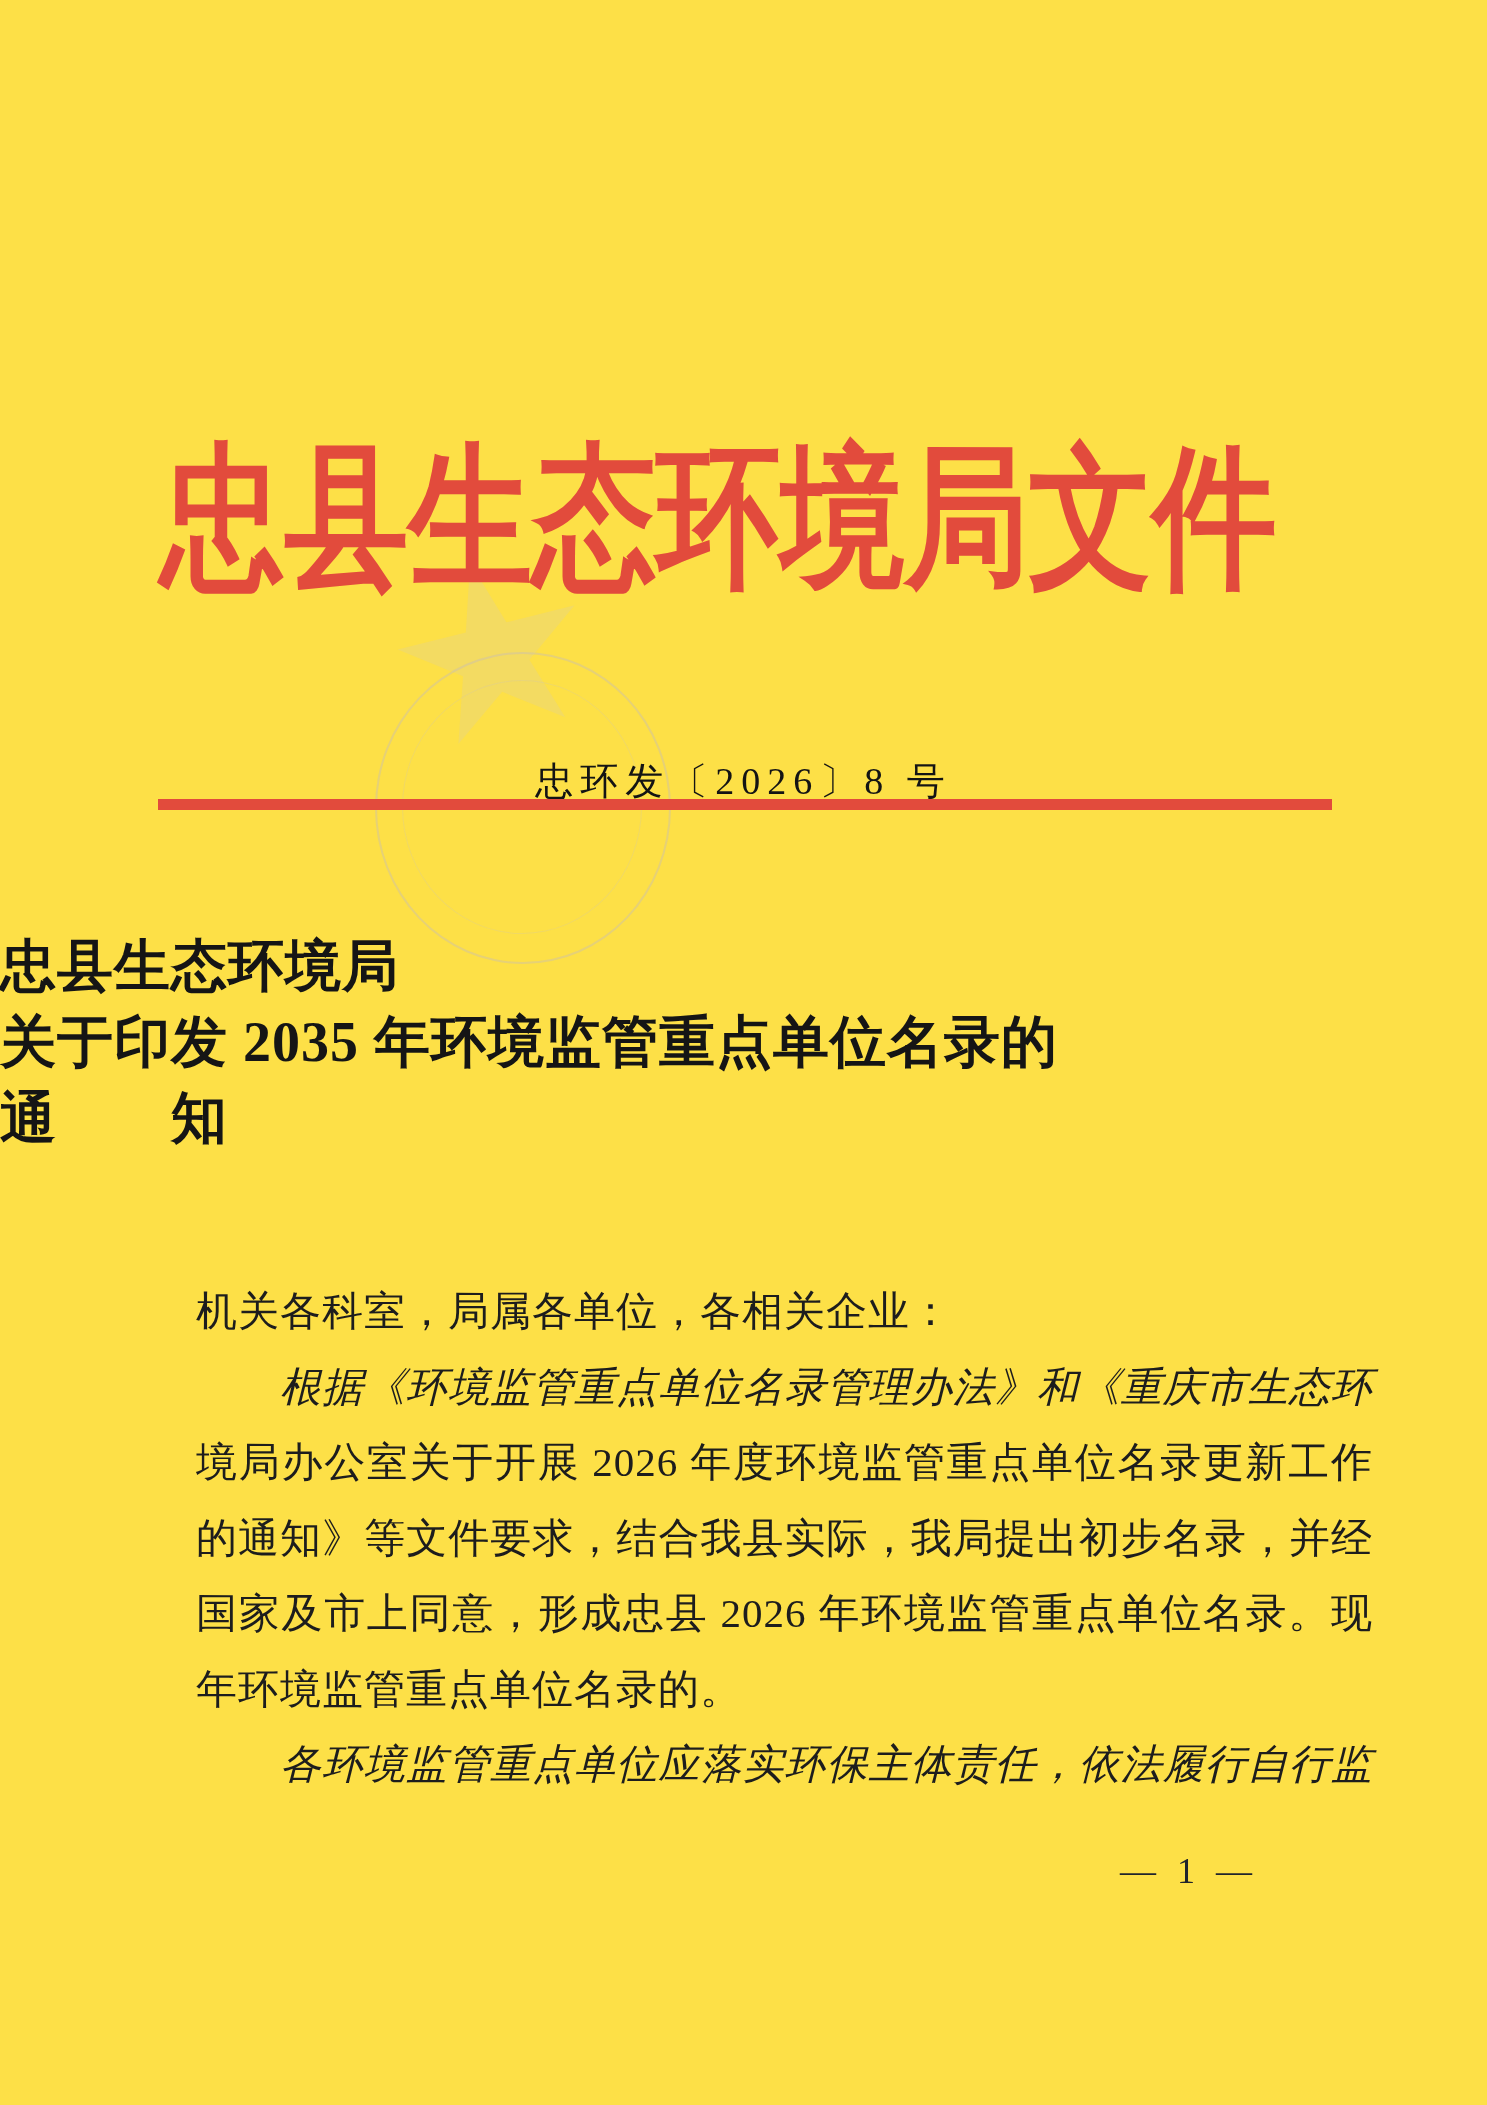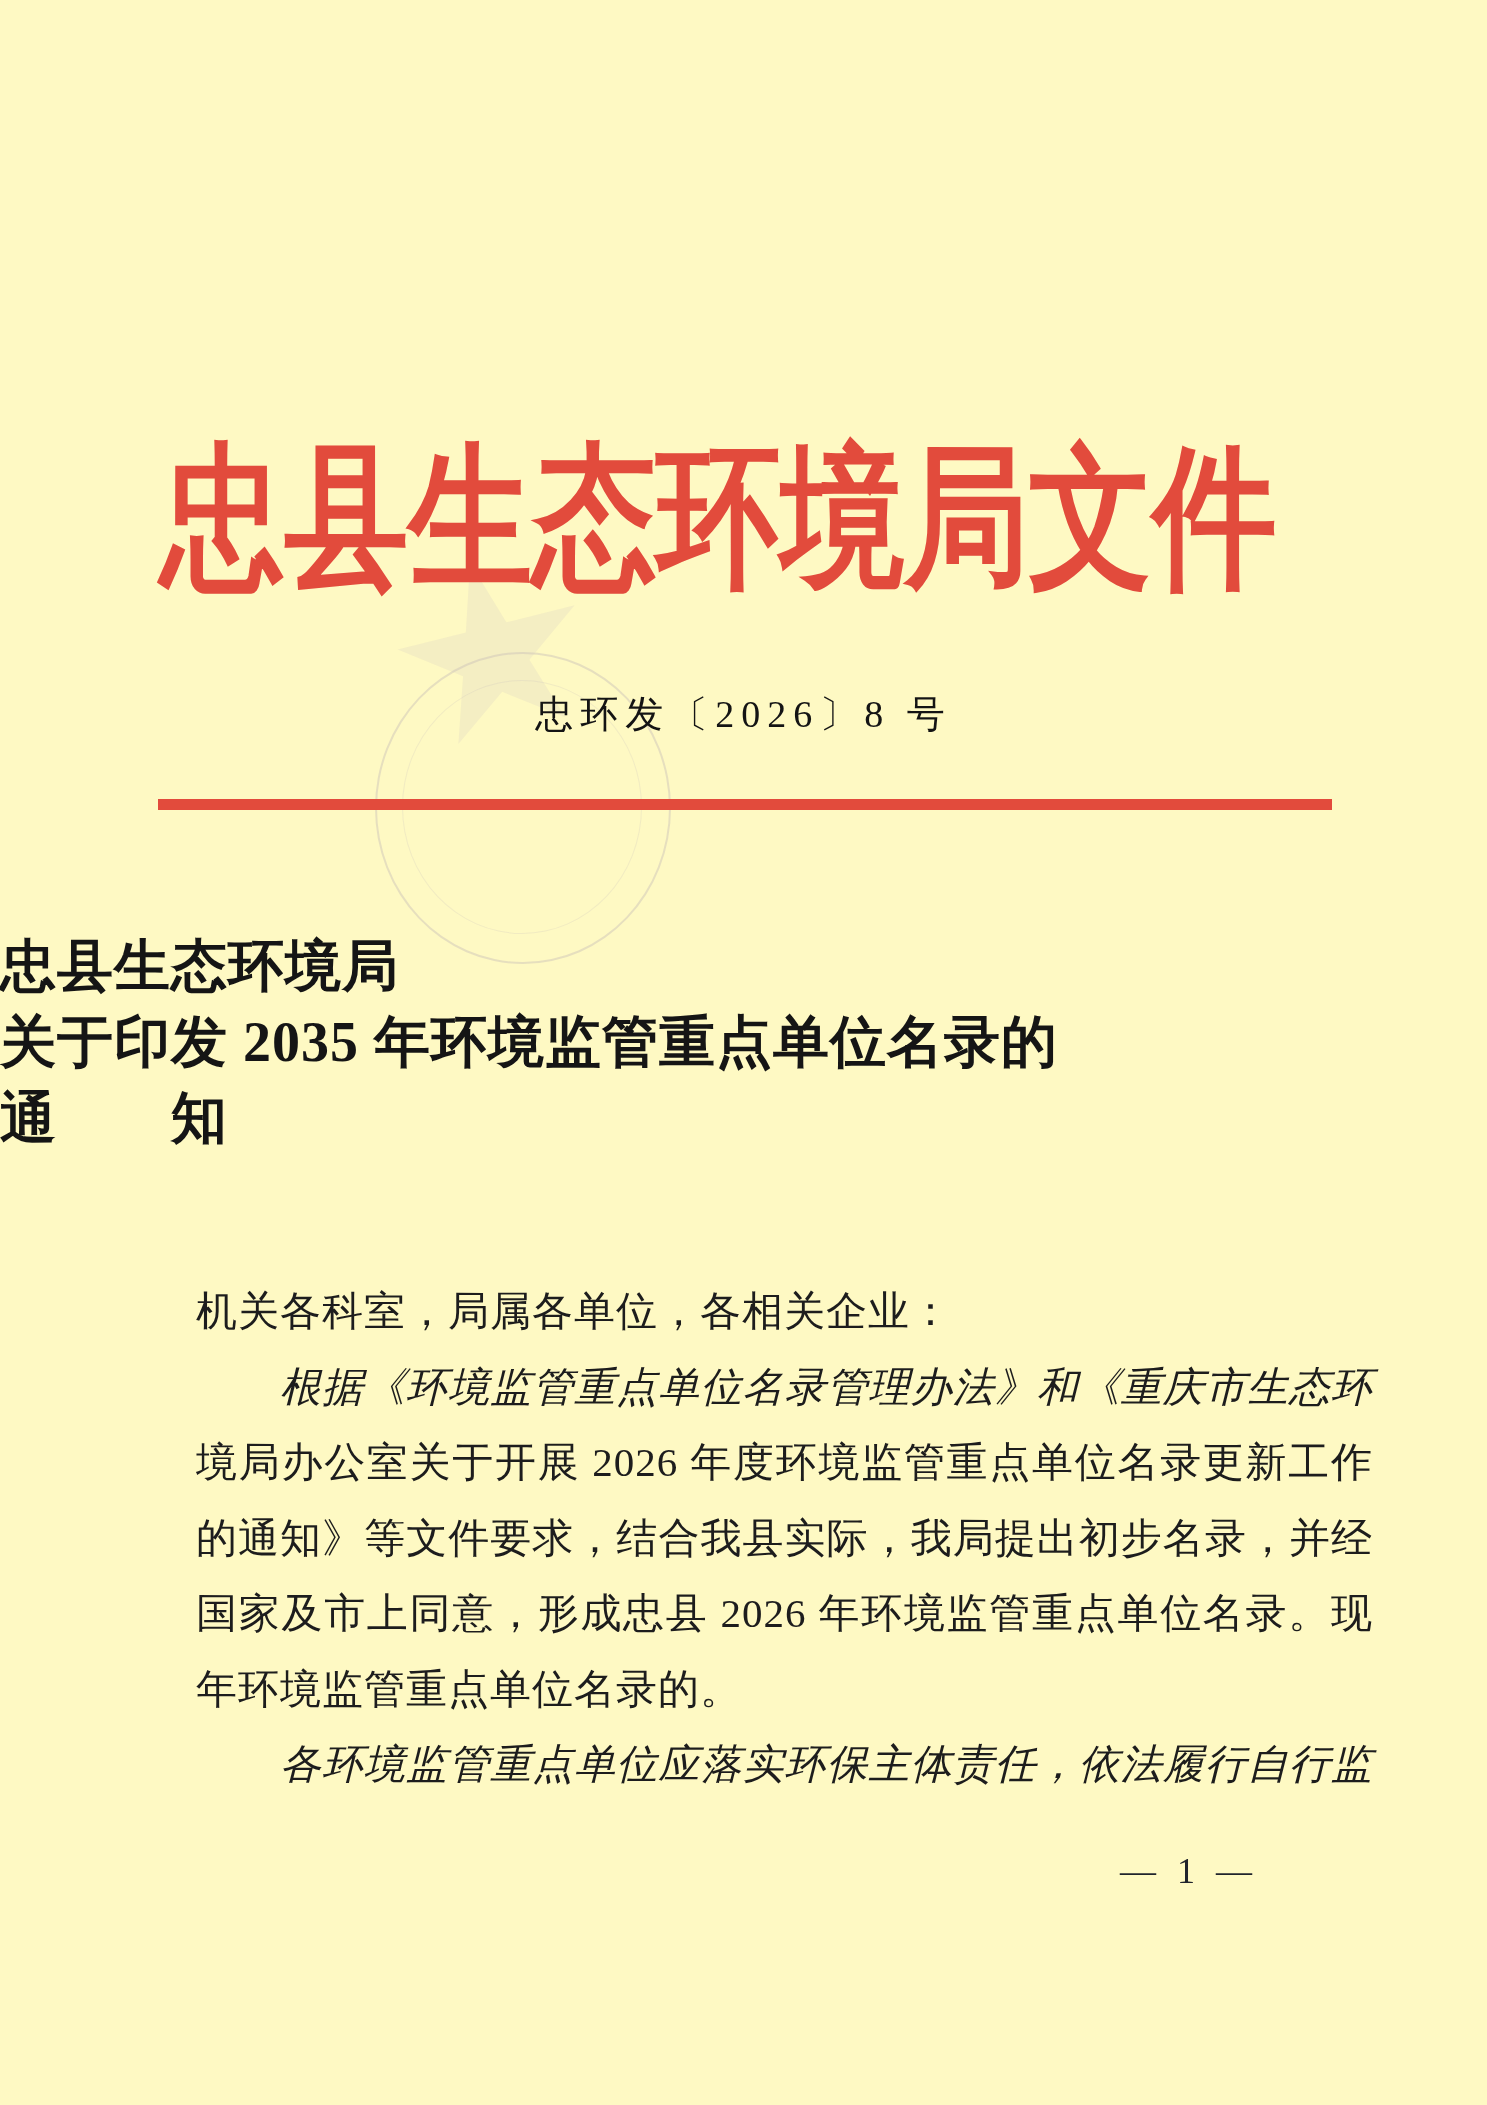--- a/index.html
+++ b/index.html
@@ -1,20 +1,20 @@
 <!DOCTYPE html>
 <html style="--accent: #e24b3c;"><head>
 <meta charset="utf-8">
 <style>
   html, body { margin: 0; padding: 0; background: #ffffff; }
   .page {
     position: relative;
     width: 1487px;
     height: 2105px;
-    background: #fef9c3;
+    background: #fde047;
     overflow: hidden;
     font-family: "Liberation Serif", serif;
     color: #1c1c1c;
   }
 
   
   .wm-circle {
     position: absolute;
     left: 375px; top: 652px;
     width: 292px; height: 308px;
@@ -46,21 +46,21 @@
     font-weight: 700;
     color: var(--accent, #e24b3c);
     white-space: nowrap;
     transform: translateX(-25px) scaleX(0.80);
     transform-origin: 50% 50%;
     letter-spacing: 0px;
   }
 
   .doc-number {
     position: absolute;
-    top: 689px; left: 0; width: 100%;
+    top: 756px; left: 0; width: 100%;
     text-align: center;
     font-size: 38px;
     letter-spacing: 7px;
     color: #141414;
     white-space: nowrap;
   }
 
   .red-rule {
     position: absolute;
     top: 799px; left: 158px;

